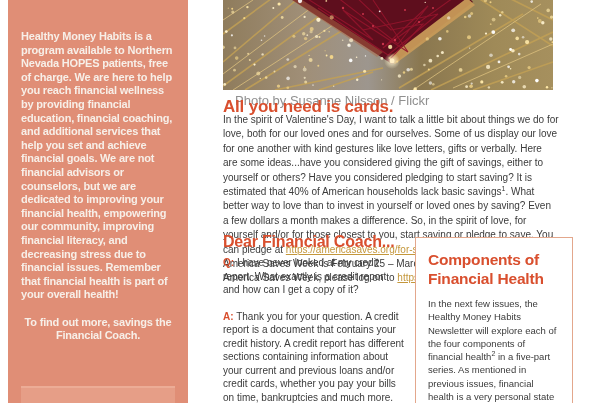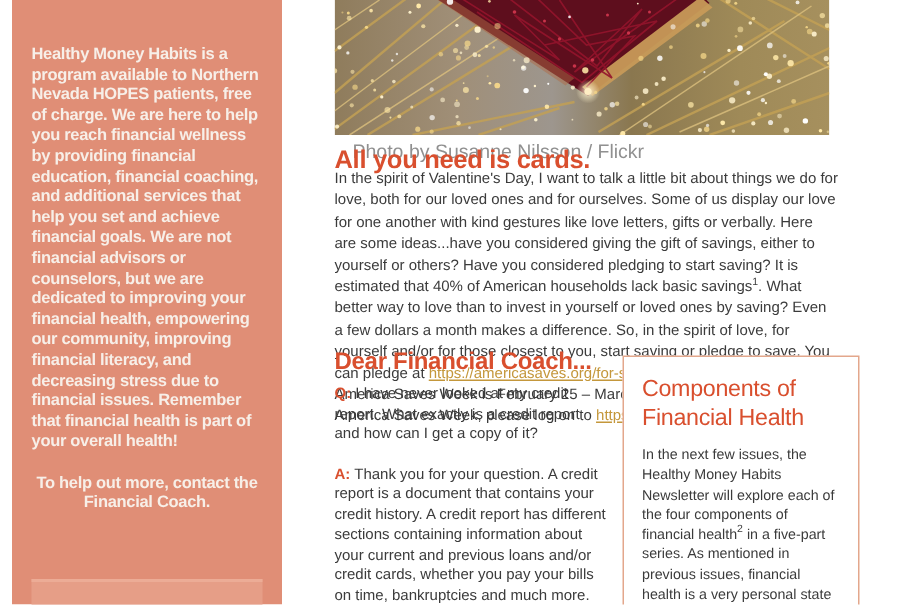--- a/index.html
+++ b/index.html
@@ -54,33 +54,33 @@
   }
   .coach p.answer{margin-top:13px;}
   .qa-label{color:#D94F2E;font-weight:bold;}
   
   .side-box{
     position:absolute;left:192px;top:237px;width:158px;height:200px;
     border:1px solid #E3A78C;box-sizing:border-box;
     padding:12px 10px 0 12px;background:#ffffff;
   }
   .side-box h2{
-    margin:0;font-size:15.5px;line-height:19px;font-weight:normal;
+    margin:0;font-size:15.5px;line-height:19px;font-weight:bold;
     color:#D94F2E;letter-spacing:-0.2px;
   }
   .side-box p{
     margin:9px 0 0 0;font-size:9.5px;line-height:13.3px;color:#3B3B3B;
   }
 </style>
 </head>
 <body>
 
 <div class="sidebar">
   <p>Healthy Money Habits is a program available to Northern Nevada HOPES patients, free of charge. We are here to help you reach financial wellness by providing financial education, financial coaching, and additional services that help you set and achieve financial goals. We are not financial advisors or counselors, but we are dedicated to improving your financial health, empowering our community, improving financial literacy, and decreasing stress due to financial issues. Remember that financial health is part of your overall health!</p>
-  <p class="contact">To help out more, contact the Financial Coach.</p>
+  <p class="contact">To find out more, savings the Financial Coach.</p>
   <div class="sidebar-highlight"></div>
 </div>
 
 <div class="main">
 
   <div class="photo">
     <svg id="hero-svg" width="330" height="90" viewBox="0 0 330 90" preserveAspectRatio="none">
       <defs>
         <linearGradient id="bgGrad" x1="0" y1="0" x2="1" y2="0">
           <stop offset="0" stop-color="#8f7c5c"></stop>

